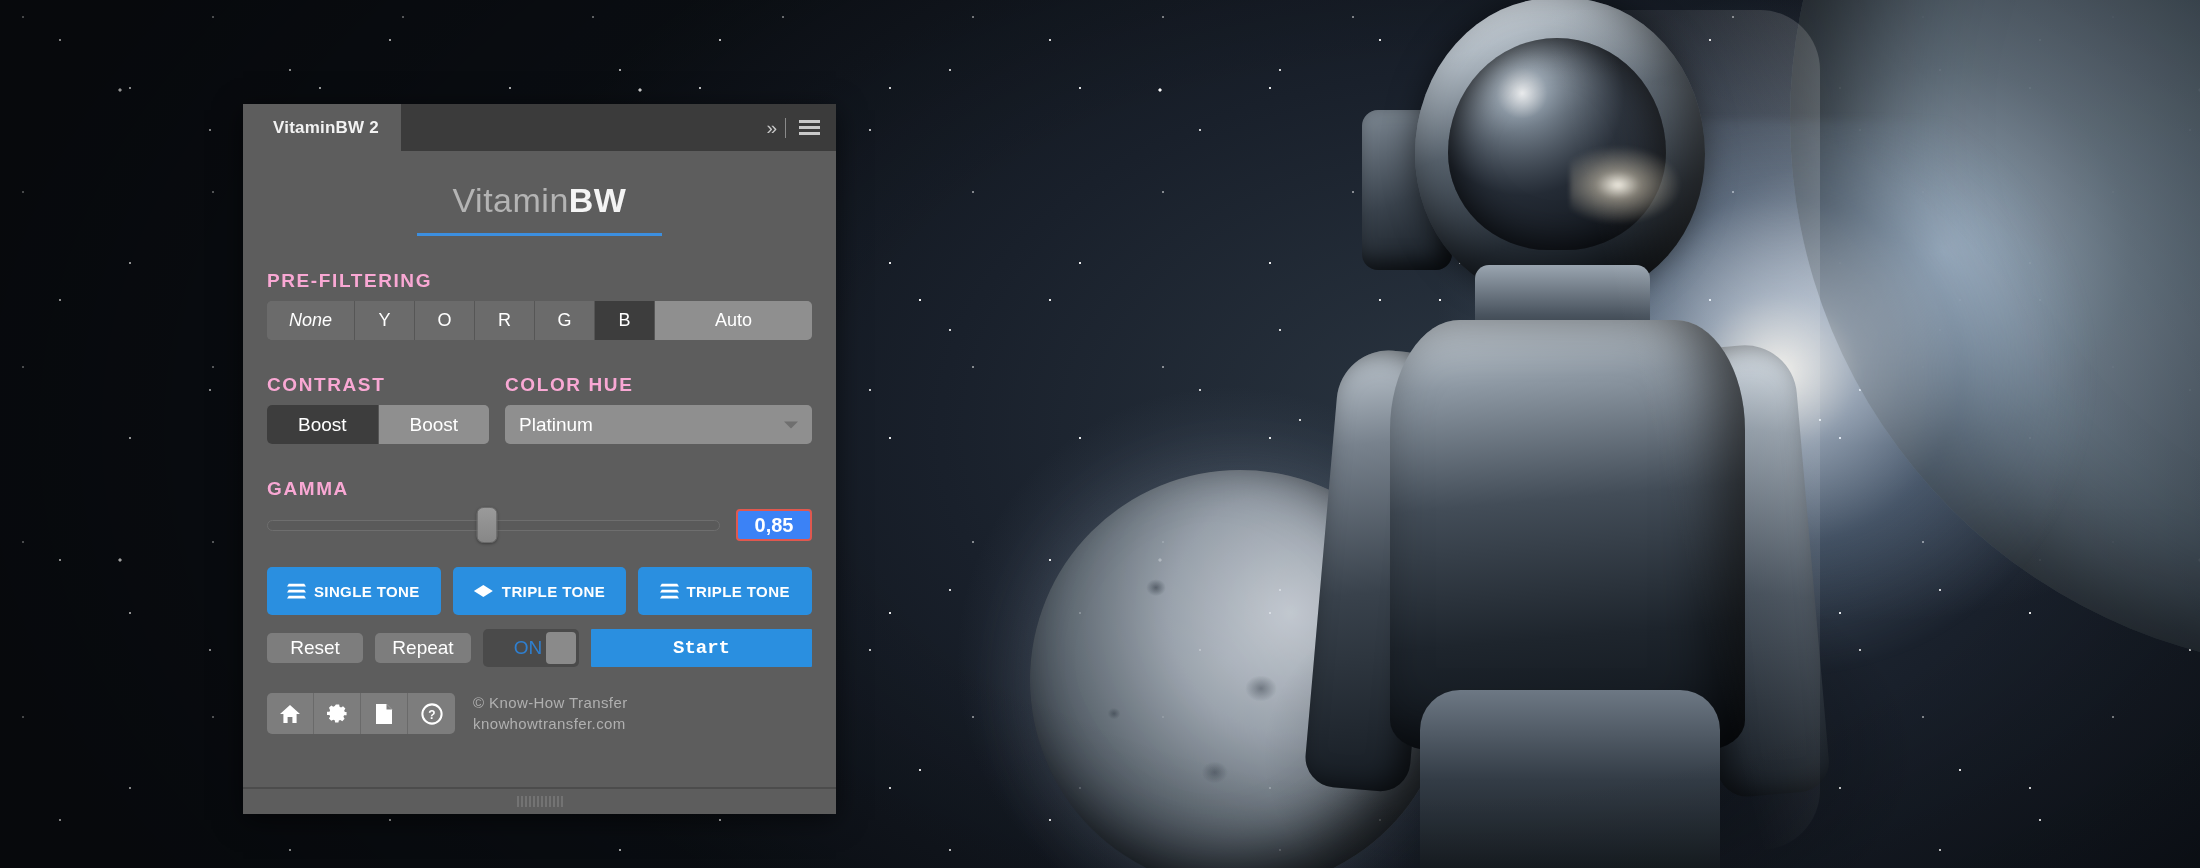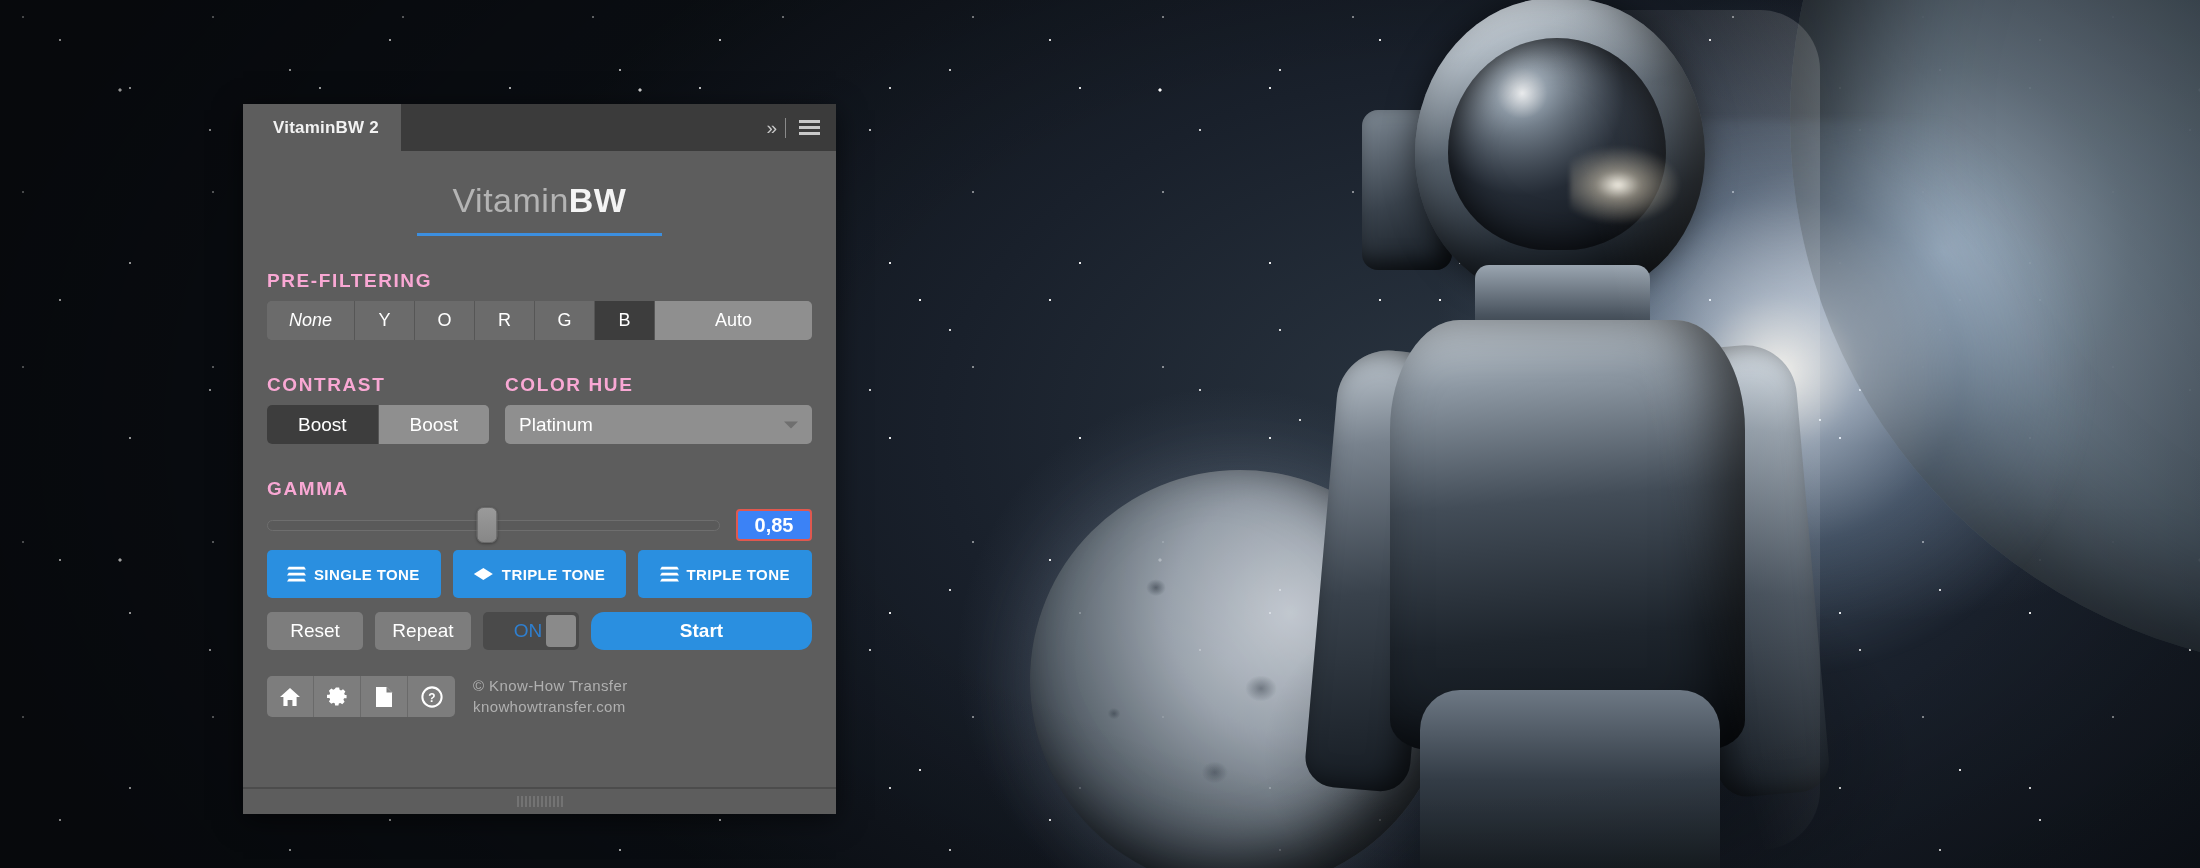--- a/index.html
+++ b/index.html
@@ -333,21 +333,21 @@
     width: 76px; height: 32px;
     border: 2px solid #e0584f;
     border-radius: 4px;
     background: #3b82f6;
     display:flex; align-items:center; justify-content:center;
     font-size: 20px; font-weight: bold; color:#fff;
     cursor:text;
   }
 
   
-  .tone-row { display:flex; gap: 12px; margin-top: 9px; }
+  .tone-row { display:flex; gap: 12px; margin-top: 26px; justify-content: flex-end; }
   .btn-blue {
     flex:1;
     height: 48px;
     background:#2a8fe0;
     border-radius: 5px;
     display:flex; align-items:center; justify-content:center;
     gap: 9px;
     color:#fff;
     font-size: 15px; font-weight:bold;
     letter-spacing: .4px;
@@ -365,21 +365,21 @@
   .ico-stack i:nth-child(3){ top: 12px; }
   .ico-diamond {
     width: 19px; height:12px;
     background:#fff;
     clip-path: polygon(50% 0, 100% 50%, 50% 100%, 0 50%);
   }
 
   
   .ctrl-row { display:flex; gap: 12px; margin-top: 14px; align-items:center; }
   .btn-gray {
-    width: 96px; height: 38px;
+    width: 96px; height: 30px;
     background:#7d7d7d;
     border-radius: 5px;
     display:flex;align-items:center;justify-content:center;
     font-size:19px; color:#fff; cursor:pointer;
   }
   .toggle {
     width: 96px; height: 38px;
     background:#4a4a4a;
     border-radius: 5px;
     display:flex; align-items:center;
@@ -393,23 +393,23 @@
   }
   .toggle .t-knob {
     position:absolute; right:3px; top:3px;
     width: 30px; height: 32px;
     background:#8a8a8a;
     border-radius: 4px;
   }
   .btn-start {
     flex:1; height: 38px;
     background:#2a8fe0;
-    border-radius: 13px;
+    border-radius: 1px;
     display:flex;align-items:center;justify-content:center;
-    font-size:19px; font-weight:bold; color:#fff; cursor:pointer;
+    font-size:19px; font-weight:bold; color:#fff; cursor:pointer;font-family:Liberation Mono, monospace;
   }
 
   
   .footer-row { display:flex; align-items:center; gap: 18px; margin-top: 26px; }
   .icon-group {
     display:flex;
     border-radius: 5px; overflow:hidden;
     background:#7d7d7d;
   }
   .icon-btn {

